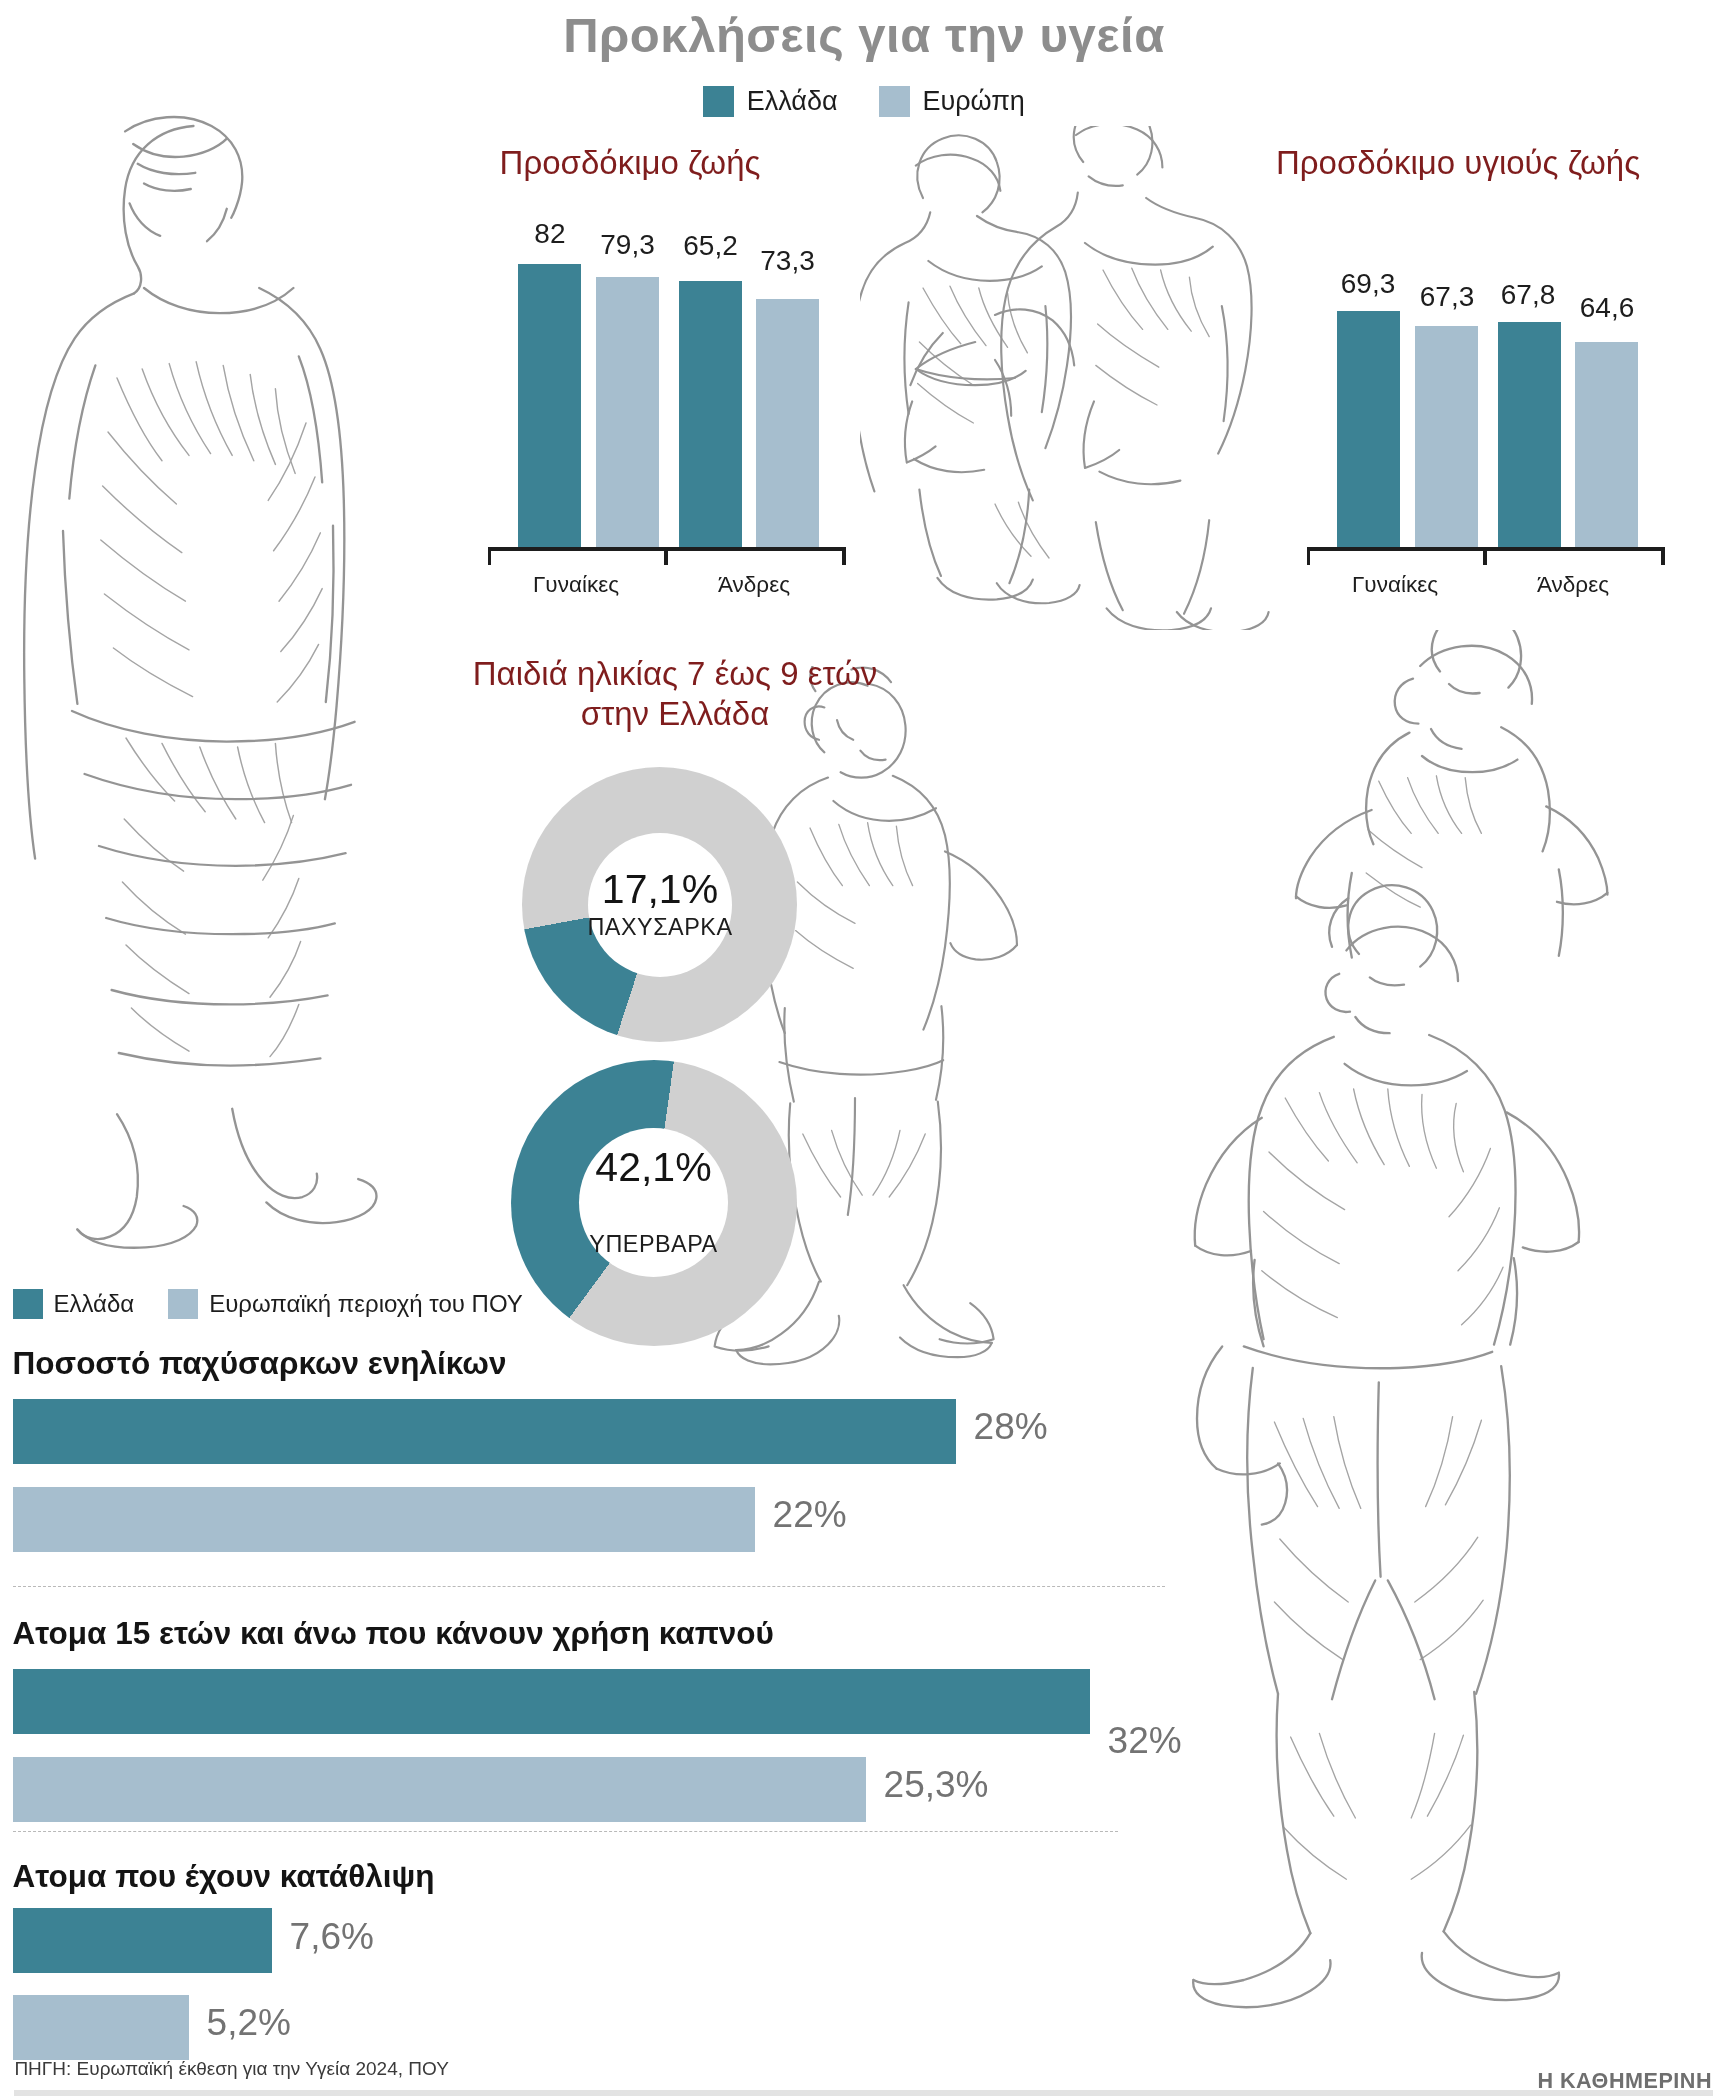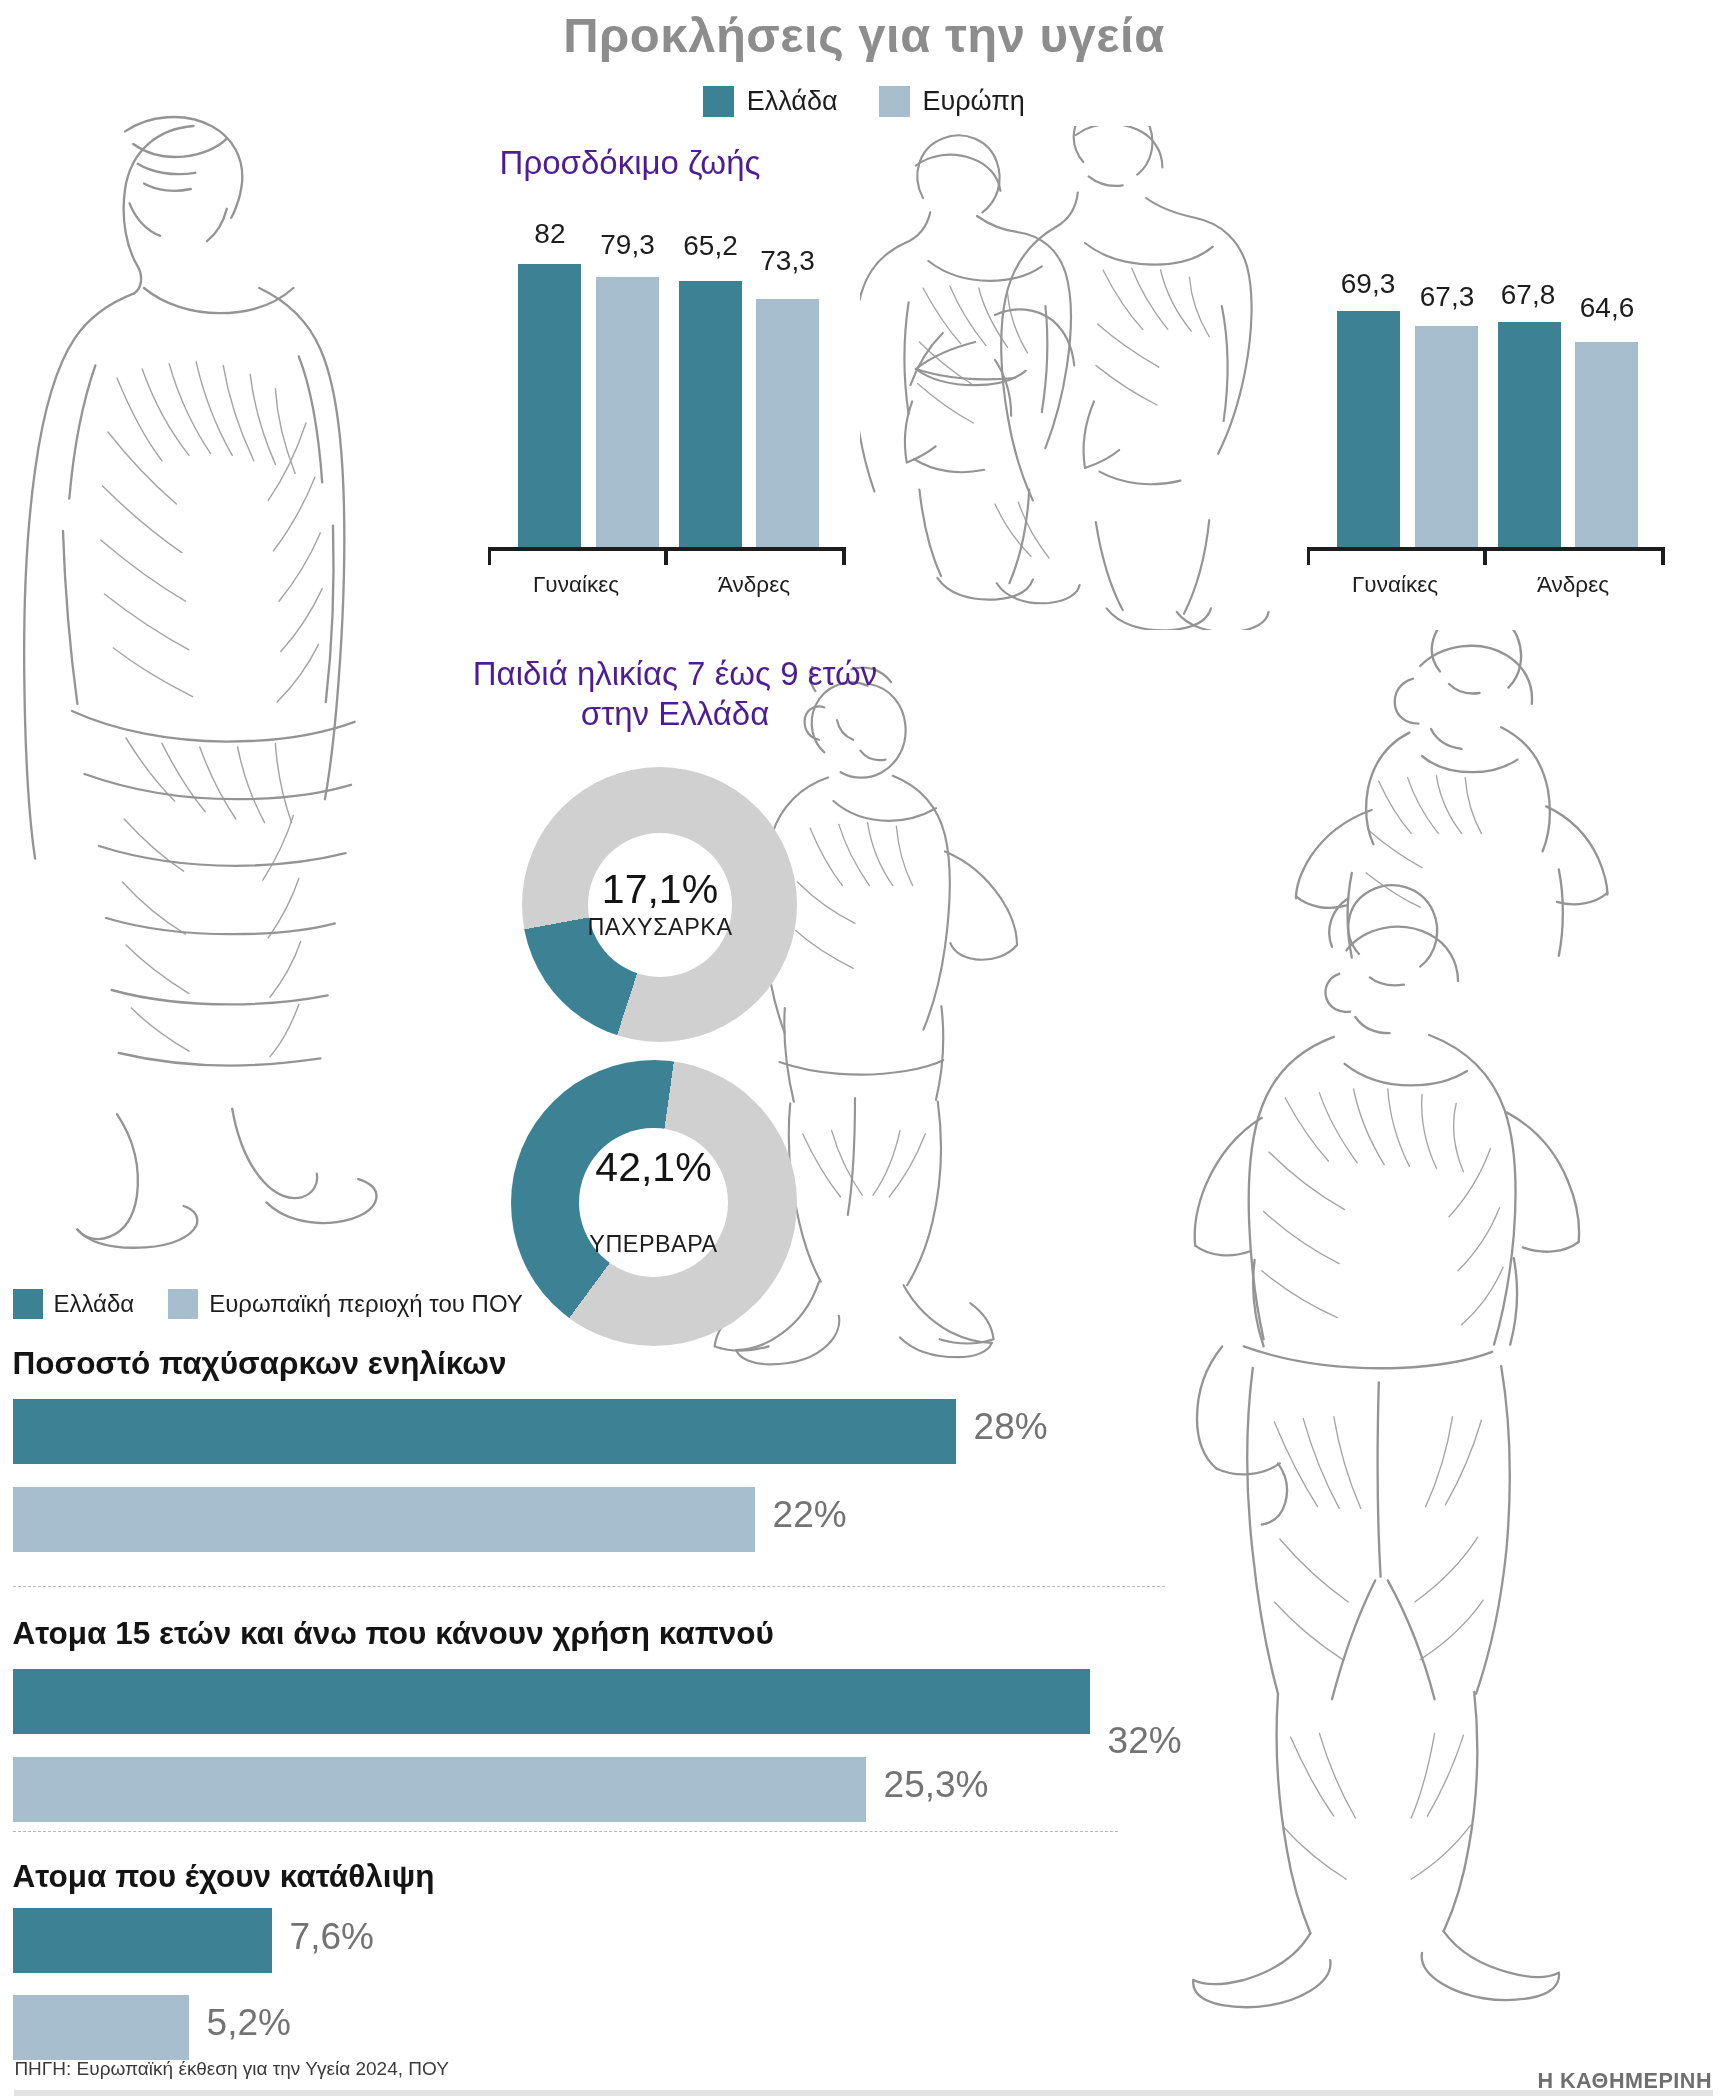--- a/index.html
+++ b/index.html
@@ -18,21 +18,21 @@
   }
   .legend-top {
     position:absolute; left:0; top:86px; width:1728px;
     display:flex; justify-content:center; align-items:center; gap:12.6px;
     font-size:27px; color:#1d1d1d;
   }
   .legend-top .sw { width:31px; height:31px; display:inline-block; }
   .legend-top .gap { width:16px; }
 
   .sec-title {
-    position:absolute; font-size:33px; font-weight:400; color:#4c1d95;
+    position:absolute; font-size:33px; font-weight:400; color:#7f1d1d;
     text-align:center; line-height:1.14;
   }
 
   
   .vchart { position:absolute; }
   .vbar { position:absolute; bottom:0; }
   .vlabel {
     position:absolute; font-size:28px; color:#1d1d1d; text-align:center;
     white-space:nowrap;
   }
@@ -365,20 +365,21 @@
     <div class="vbar" style="left:270px; bottom:38px; width:63px; height:248px; background:#a6bece;"></div>
 
     <div class="axis-line" style="left:1.8px; bottom:34px; width:358px; height:4.5px;"></div>
     <div class="axis-line" style="left:1.8px; bottom:20px; width:3.6px; height:18px;"></div>
     <div class="axis-line" style="left:178px; bottom:20px; width:3.6px; height:18px;"></div>
     <div class="axis-line" style="left:356px; bottom:20px; width:3.6px; height:18px;"></div>
     <div class="axis-cat" style="left:18px; bottom:-12.6px; width:144px;">Γυναίκες</div>
     <div class="axis-cat" style="left:196px; bottom:-12.6px; width:144px;">Άνδρες</div>
   </div>
 
+  <div class="sec-title" style="left:1233px; top:144px; width:450px;">Προσδόκιμο υγιούς ζωής</div>
 
   <div class="vchart" style="left:1305px; top:207px; width:360px; height:378px;">
     <div class="vlabel" style="left:20px; top:61px; width:86px;">69,3</div>
     <div class="vlabel" style="left:99px; top:74px; width:86px;">67,3</div>
     <div class="vlabel" style="left:180px; top:72px; width:86px;">67,8</div>
     <div class="vlabel" style="left:259px; top:85px; width:86px;">64,6</div>
     <div class="vbar" style="left:32px; bottom:38px; width:63px; height:236px; background:#3c8294;"></div>
     <div class="vbar" style="left:110px; bottom:38px; width:63px; height:221px; background:#a6bece;"></div>
     <div class="vbar" style="left:193px; bottom:38px; width:63px; height:225px; background:#3c8294;"></div>
     <div class="vbar" style="left:270px; bottom:38px; width:63px; height:205px; background:#a6bece;"></div>

